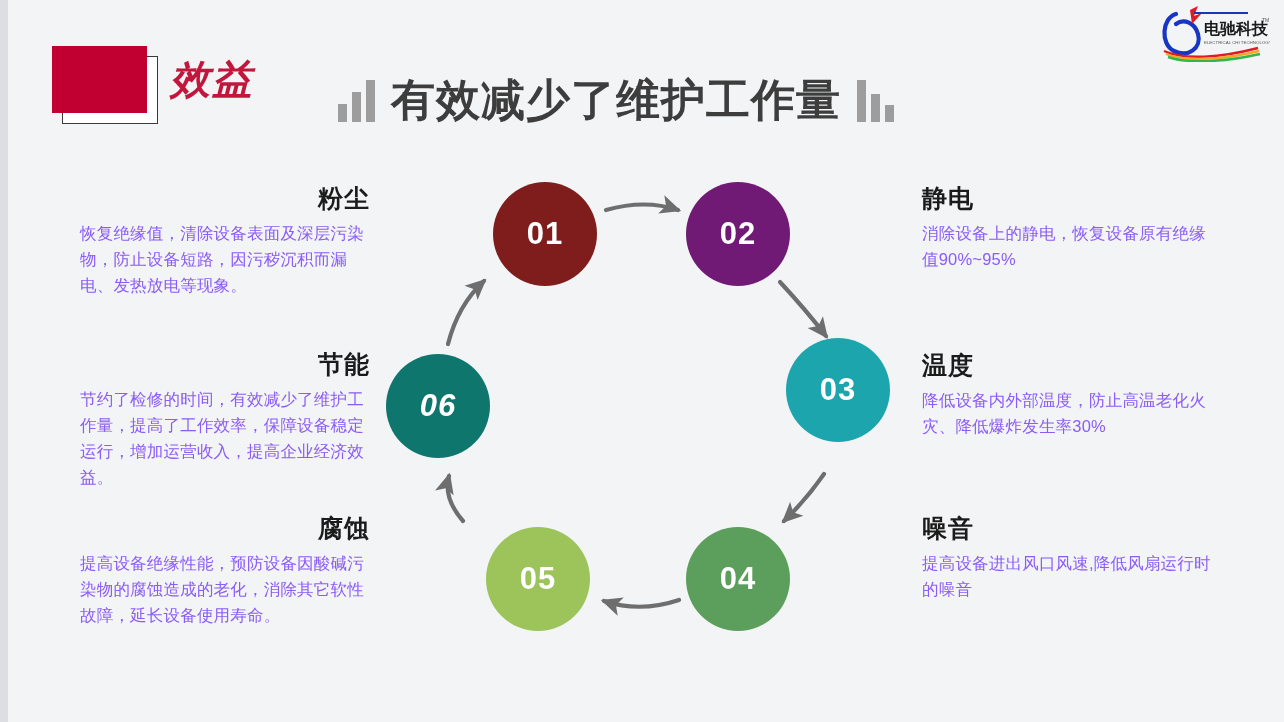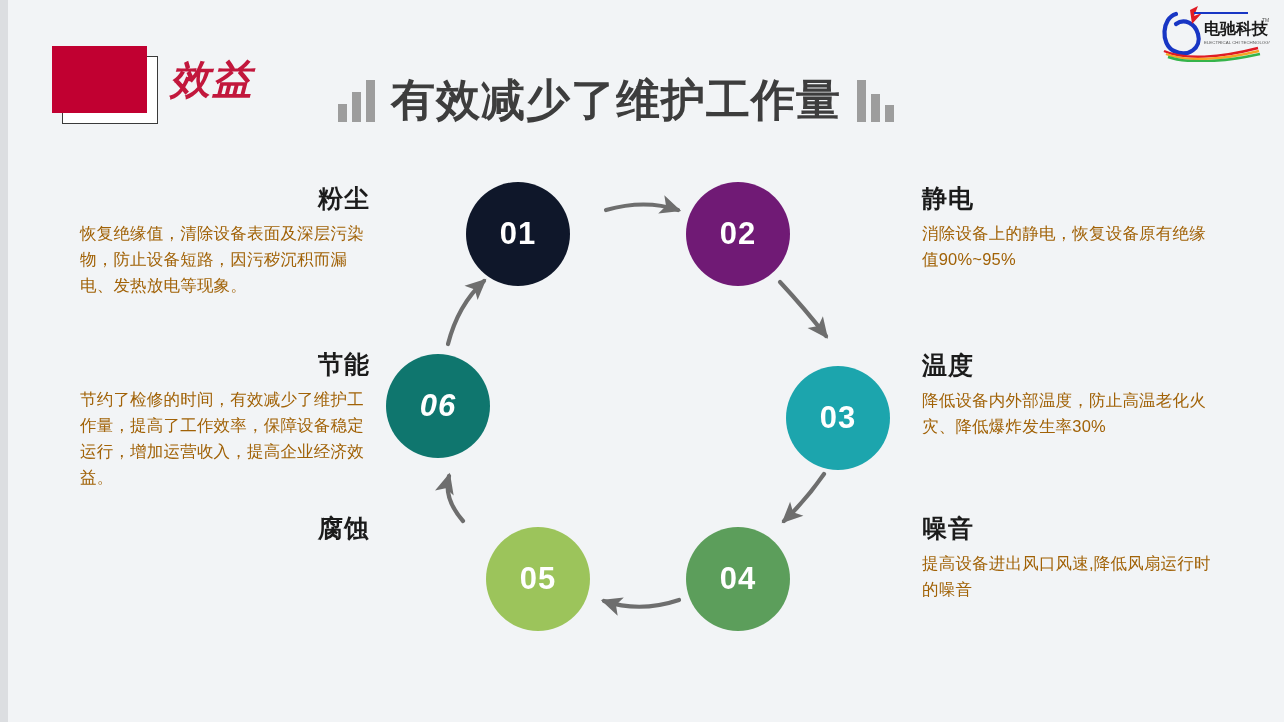--- a/index.html
+++ b/index.html
@@ -115,21 +115,21 @@
   .block .b-title {
     font-size: 25px;
     font-weight: 700;
     color: #1b1b1b;
     line-height: 34px;
     margin-bottom: 5px;
     letter-spacing: 1px;
   }
   .block .b-body {
     font-size: 16.5px;
-    color: #a16207;
+    color: #8b5cf6;
     line-height: 26px;
     letter-spacing: 0.2px;
   }
   .block.left { text-align: right; }
   .block.left .b-body { text-align: left; }
   .block.right { text-align: left; }
 </style>
 </head>
 <body>
 
@@ -176,27 +176,27 @@
   <g stroke="#6e6e6e" stroke-width="4.2" fill="none" marker-end="url(#ah)" stroke-linecap="round">
     <path d="M606,210 Q645,199 678,210"></path>
     <path d="M780,282 Q806,310 826,336"></path>
     <path d="M824,474 Q806,500 784,521"></path>
     <path d="M679,600 Q640,613 604,601"></path>
     <path d="M463,521 Q443,498 449,476"></path>
     <path d="M448,344 Q458,305 484,281"></path>
   </g>
 </svg>
 
-<div class="node" style="left:466px;top:182px;width:104px;height:104px;background:#0f172a;">
+<div class="node" style="left:493px;top:182px;width:104px;height:104px;background:#7f1d1d;">
   <span>01</span>
 </div>
 <div class="node" style="left:686px;top:182px;width:104px;height:104px;background:#701a75;">
   <span>02</span>
 </div>
-<div class="node" style="left:786px;top:366px;width:104px;height:104px;background:#1ca5ad;">
+<div class="node" style="left:786px;top:338px;width:104px;height:104px;background:#1ca5ad;">
   <span>03</span>
 </div>
 <div class="node" style="left:686px;top:527px;width:104px;height:104px;background:#5c9e5b;">
   <span>04</span>
 </div>
 <div class="node" style="left:486px;top:527px;width:104px;height:104px;background:#9cc45b;text-align:center;">
   <span>05</span>
 </div>
 <div class="node" style="left:386px;top:354px;width:104px;height:104px;background:#0f766e;font-style:italic;">
   <span>06</span>
@@ -207,20 +207,21 @@
   <div class="b-body">恢复绝缘值，清除设备表面及深层污染物，防止设备短路，因污秽沉积而漏电、发热放电等现象。</div>
 </div>
 
 <div class="block left" style="left:80px;top:347px;">
   <div class="b-title">节能</div>
   <div class="b-body">节约了检修的时间，有效减少了维护工作量，提高了工作效率，保障设备稳定运行，增加运营收入，提高企业经济效益。</div>
 </div>
 
 <div class="block left" style="left:80px;top:511px;">
   <div class="b-title">腐蚀</div>
+  <div class="b-body">提高设备绝缘性能，预防设备因酸碱污染物的腐蚀造成的老化，消除其它软性故障，延长设备使用寿命。</div>
 </div>
 
 <div class="block right" style="left:922px;top:181px;">
   <div class="b-title">静电</div>
   <div class="b-body">消除设备上的静电，恢复设备原有绝缘值90%~95%</div>
 </div>
 
 <div class="block right" style="left:922px;top:348px;">
   <div class="b-title">温度</div>
   <div class="b-body">降低设备内外部温度，防止高温老化火灾、降低爆炸发生率30%</div>

